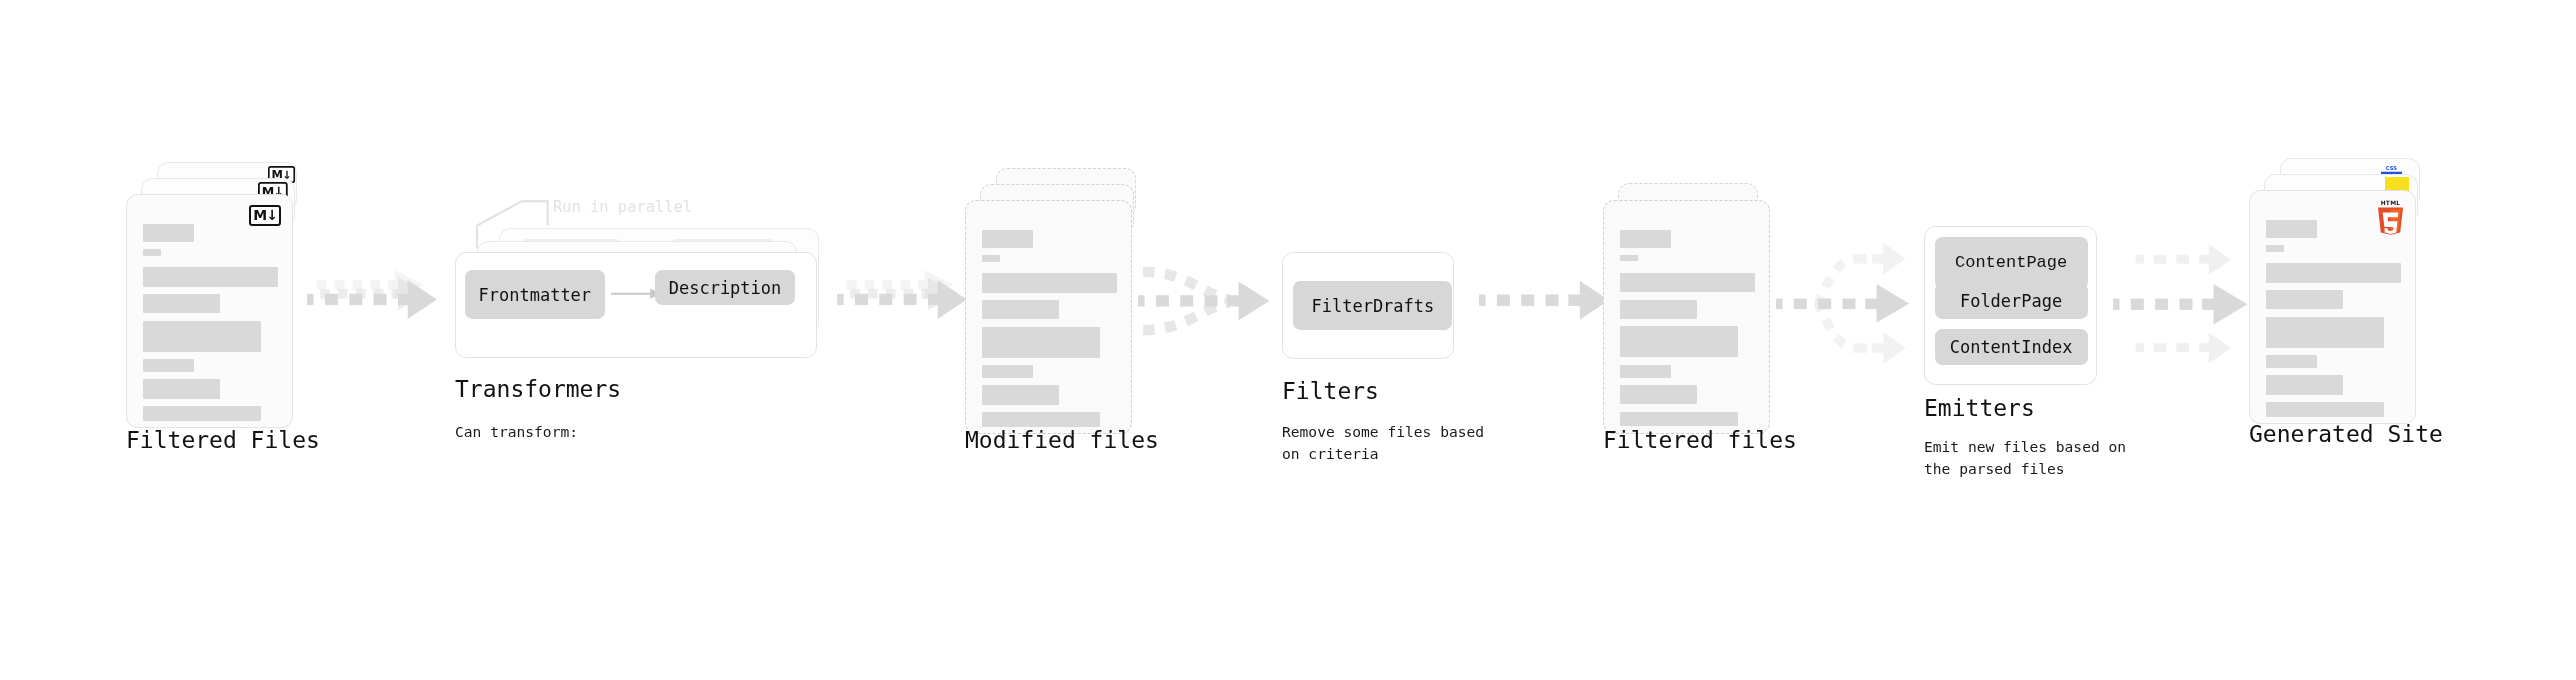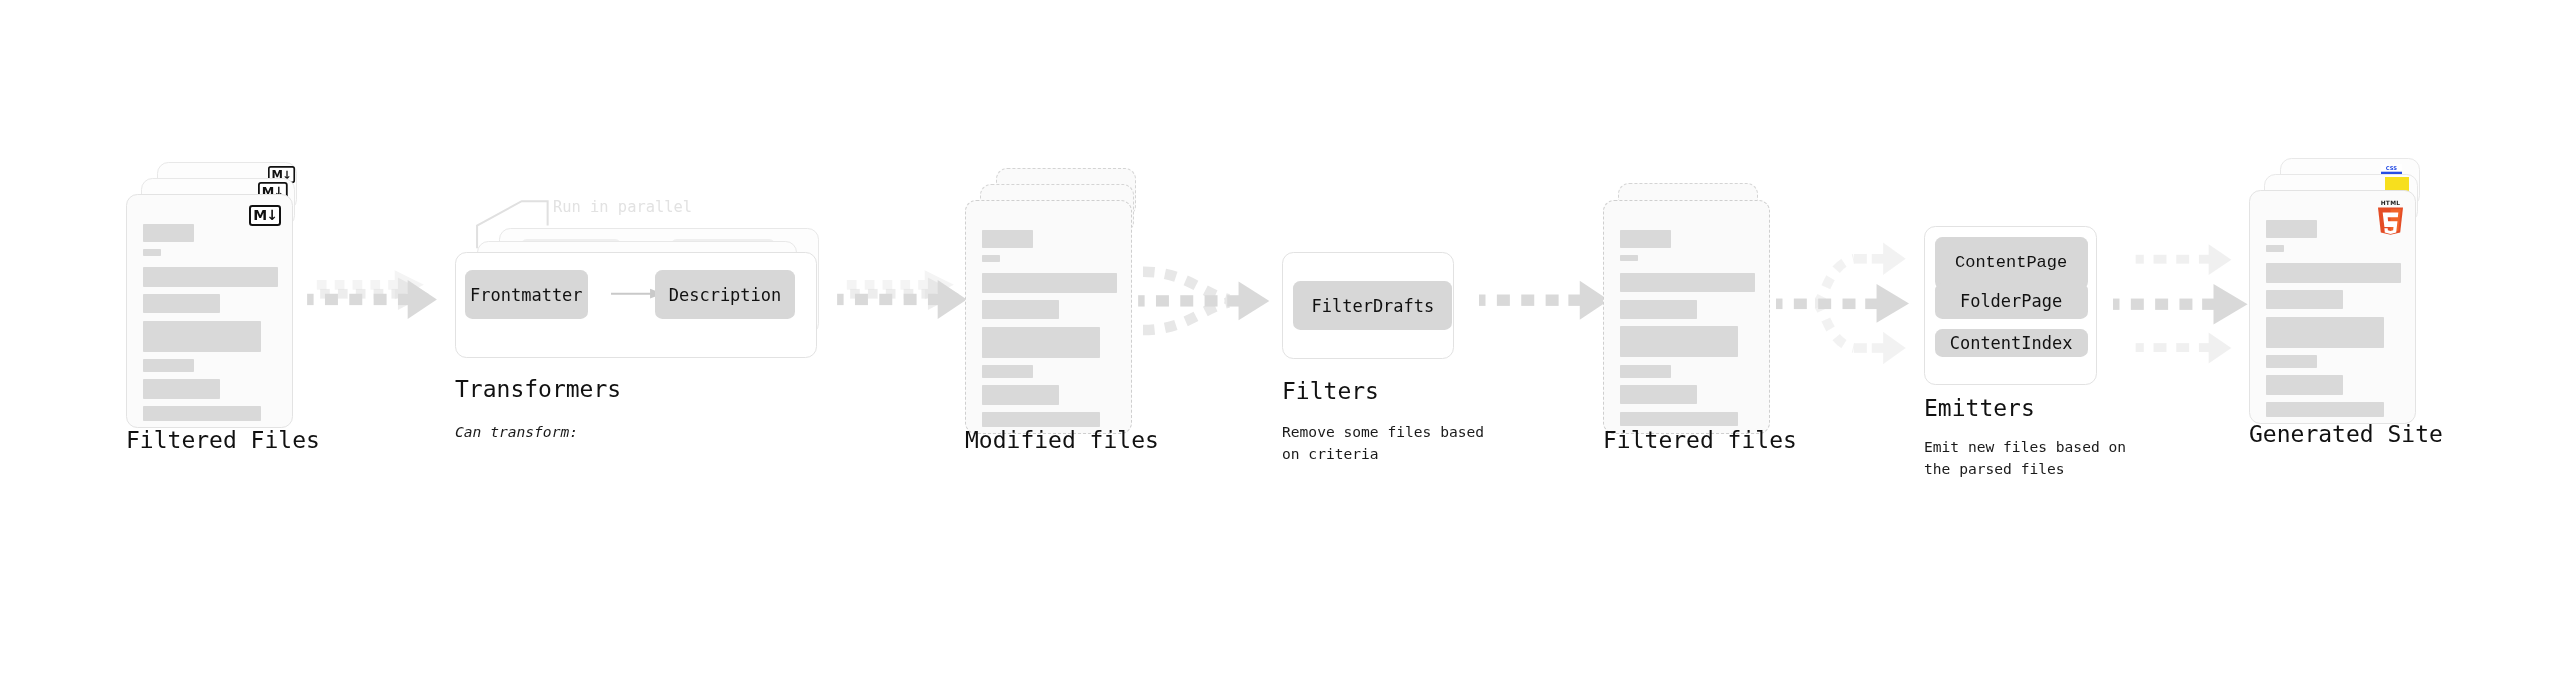--- a/index.html
+++ b/index.html
@@ -173,30 +173,30 @@
     <div class="stackcard" style="left:22px; top:46px; width:320px; height:107px;"></div>
     <div class="pill" style="left:28px; top:57px; width:122px; height:49px; opacity:.55; color:transparent;"></div>
     <div class="pill" style="left:202px; top:57px; width:126px; height:49px; opacity:.55; color:transparent;"></div>
     <svg style="position:absolute; left:163px; top:73px;" width="50" height="9.8" viewBox="0 0 62 12">
       <path d="M0 6 L46 6" stroke="#e9e9e9" stroke-width="2.5"></path>
       <path d="M44 1 L56 6 L44 11 Z" fill="#e9e9e9"></path>
     </svg>
 
     <div class="groupbox" style="left:0px; top:57px; width:362px; height:106px; background:#ffffff;">
     </div>
-    <div class="pill" style="left:9.8px; top:75px; width:123px; height:49px;">Frontmatter</div>
+    <div class="pill" style="left:9.8px; top:75px; width:140px; height:49px;">Frontmatter</div>
     <svg style="position:absolute; left:156px; top:93px;" width="57" height="11.4" viewBox="0 0 70 14">
       <path d="M0 7 L50 7" stroke="#c9c9c9" stroke-width="2.5"></path>
       <path d="M48 1 L64 7 L48 13 Z" fill="#c9c9c9"></path>
     </svg>
-    <div class="pill" style="left:200px; top:75px; width:140px; height:49px;">Description</div>
+    <div class="pill" style="left:200px; top:75px; width:140px; height:35px;">Description</div>
   </div>
 
   <div class="title" style="left:455px; top:376px;">Transformers</div>
-  <div class="desc" style="left:455px; top:421px;font-style:italic;">Can transform:</div>
+  <div class="desc" style="left:455px; top:421px;">Can transform:</div>
 
   <div class="node" style="left:837px; top:267px;">
     <svg width="130" height="73" viewBox="0 0 160 90">
       <g fill="#d9d9d9" opacity="0.28" transform="translate(-18,-22)">
         <rect x="30" y="38" width="12" height="12"></rect>
           <rect x="52" y="38" width="12" height="12"></rect>
         <rect x="74" y="38" width="12" height="12"></rect>
           <rect x="96" y="38" width="12" height="12"></rect>
         <rect x="118" y="38" width="12" height="12"></rect>
         <path d="M126 26 L162 44 L126 62 Z"></path>
@@ -321,21 +321,21 @@
         <rect x="110" y="82" width="16" height="13"></rect>
         <path d="M124 64 L164 88 L124 112 Z"></path>
       </g>
     </svg>
   </div>
 
   <div class="node" style="left:1924px; top:226px;">
     <div class="groupbox" style="left:0; top:0; width:173px; height:159px; background:#ffffff;"></div>
     <div class="pill" style="left:10.6px; top:10.6px; width:153px; height:52px;font-family:Liberation Mono, monospace;">ContentPage</div>
     <div class="pill" style="left:10.6px; top:57px; width:153px; height:36px;">FolderPage</div>
-    <div class="pill" style="left:10.6px; top:103px; width:153px; height:28px;">ContentIndex</div>
+    <div class="pill" style="left:10.6px; top:103px; width:153px; height:36px;">ContentIndex</div>
   </div>
 
   <div class="title" style="left:1924px; top:395px;">Emitters</div>
   <div class="desc" style="left:1924px; top:436px;">Emit new files based on
 the parsed files</div>
 
   <div class="node" style="left:2113px; top:232px;">
     <svg width="154" height="142" viewBox="0 0 190 175">
       <g opacity="0.5" fill="#e2e2e2">
         <rect x="28" y="28" width="10" height="11"></rect>

